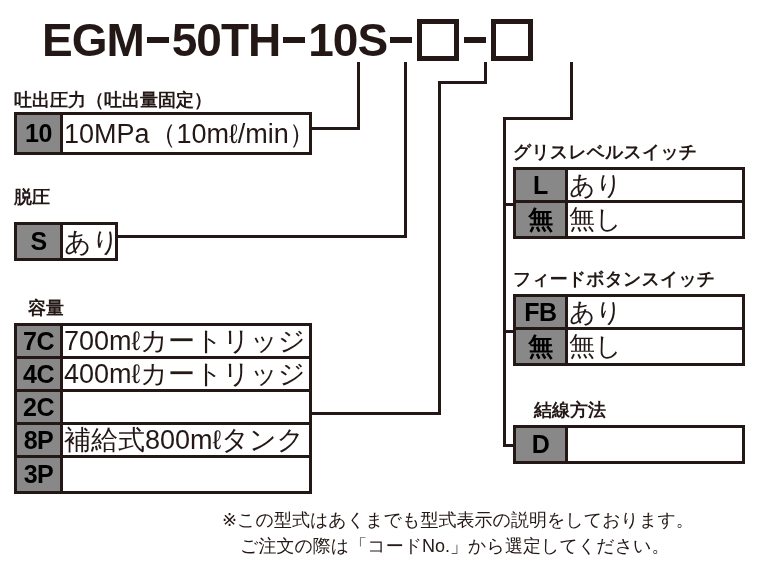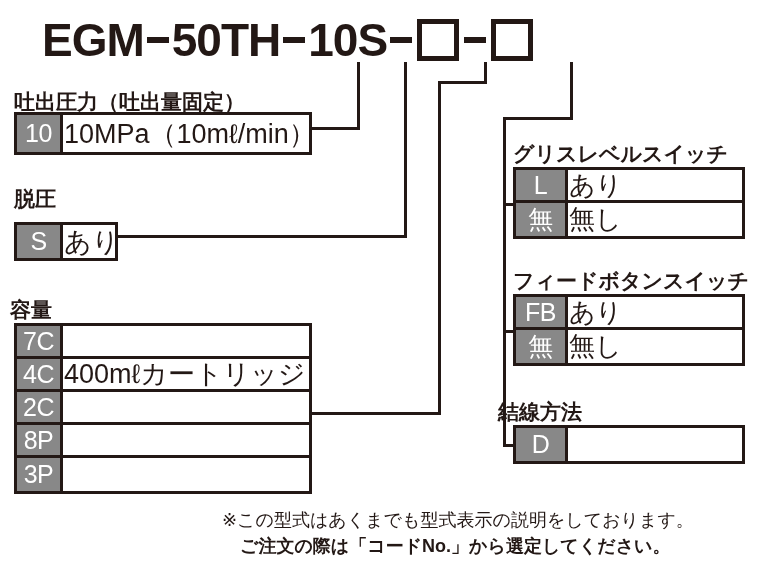--- a/index.html
+++ b/index.html
@@ -55,21 +55,21 @@
   .ln {
     position: absolute;
     background: #231815;
   }
   .lnv { width: 3px; }
   .lnh { height: 3px; }
 
   
   .sec-title {
     position: absolute;
-    font-size: 21px;
+    font-size: 18px;
     font-weight: bold;
     color: #231815;
     white-space: nowrap;
     letter-spacing: 0px;
   }
 
   
   .spec-table {
     position: absolute;
     border: 3px solid #231815;
@@ -79,22 +79,22 @@
   .spec-row {
     display: flex;
     align-items: stretch;
     border-bottom: 3px solid #231815;
     box-sizing: border-box;
   }
   .spec-row:last-child { border-bottom: none; }
 
   .code-cell {
     background: #888888;
-    color: #ffffff;
-    font-weight: normal;
+    color: #000000;
+    font-weight: bold;
     display: flex;
     align-items: center;
     justify-content: center;
     border-right: 3px solid #231815;
     box-sizing: border-box;
     flex: 0 0 auto;
     letter-spacing: -0.5px;
   }
   .desc-cell {
     color: #231815;
@@ -125,21 +125,21 @@
     position: absolute;
     left: 222px;
     top: 508px;
     width: 536px;
     font-size: 18px;
     color: #231815;
     line-height: 1.42;
     text-align: left;
   }
   #footnote div { white-space: nowrap; }
-  .fn-indent { padding-left: 18px; font-weight: bold; }
+  .fn-indent { padding-left: 18px; }
 </style>
 </head>
 <body>
 
 <div id="page">
 
   <div id="model-number">
     <span class="mn-text">EGM</span>
     <span class="mn-dash"></span>
     <span class="mn-text">50TH</span>
@@ -181,34 +181,36 @@
   </div>
 
   <div class="sec-title" style="left:14px; top:185px;">脱圧</div>
   <div class="spec-table t-left" id="table-depressurization" style="left:14px; top:222px; width:104px;">
     <div class="spec-row">
       <div class="code-cell">S</div>
       <div class="desc-cell">あり</div>
     </div>
   </div>
 
-  <div class="sec-title" style="left:10px; top:296px;">容量</div>
+  <div class="sec-title" style="left:28px; top:296px;">容量</div>
   <div class="spec-table t-left" id="table-capacity" style="left:14px; top:323px; width:298px;">
     <div class="spec-row">
       <div class="code-cell">7C</div>
+      <div class="desc-cell">700mℓカートリッジ</div>
     </div>
     <div class="spec-row">
       <div class="code-cell">4C</div>
       <div class="desc-cell">400mℓカートリッジ</div>
     </div>
     <div class="spec-row">
       <div class="code-cell">2C</div>
     </div>
     <div class="spec-row">
       <div class="code-cell">8P</div>
+      <div class="desc-cell">補給式800mℓタンク</div>
     </div>
     <div class="spec-row">
       <div class="code-cell">3P</div>
     </div>
   </div>
 
   <div class="sec-title" style="left:513px; top:140px;">グリスレベルスイッチ</div>
   <div class="spec-table t-right" id="table-grease-level-switch" style="left:513px; top:167px; width:232px;">
     <div class="spec-row">
       <div class="code-cell">L</div>
@@ -225,21 +227,21 @@
     <div class="spec-row">
       <div class="code-cell">FB</div>
       <div class="desc-cell">あり</div>
     </div>
     <div class="spec-row">
       <div class="code-cell">無</div>
       <div class="desc-cell">無し</div>
     </div>
   </div>
 
-  <div class="sec-title" style="left:498px; top:398px;">結線方法</div>
+  <div class="sec-title" style="left:534px; top:398px;">結線方法</div>
   <div class="spec-table t-right" id="table-wiring-method" style="left:513px; top:425px; width:232px;">
     <div class="spec-row">
       <div class="code-cell">D</div>
     </div>
   </div>
 
   <div id="footnote">
     <div>※この型式はあくまでも型式表示の説明をしております。</div>
     <div class="fn-indent">ご注文の際は「コードNo.」から選定してください。</div>
   </div>

